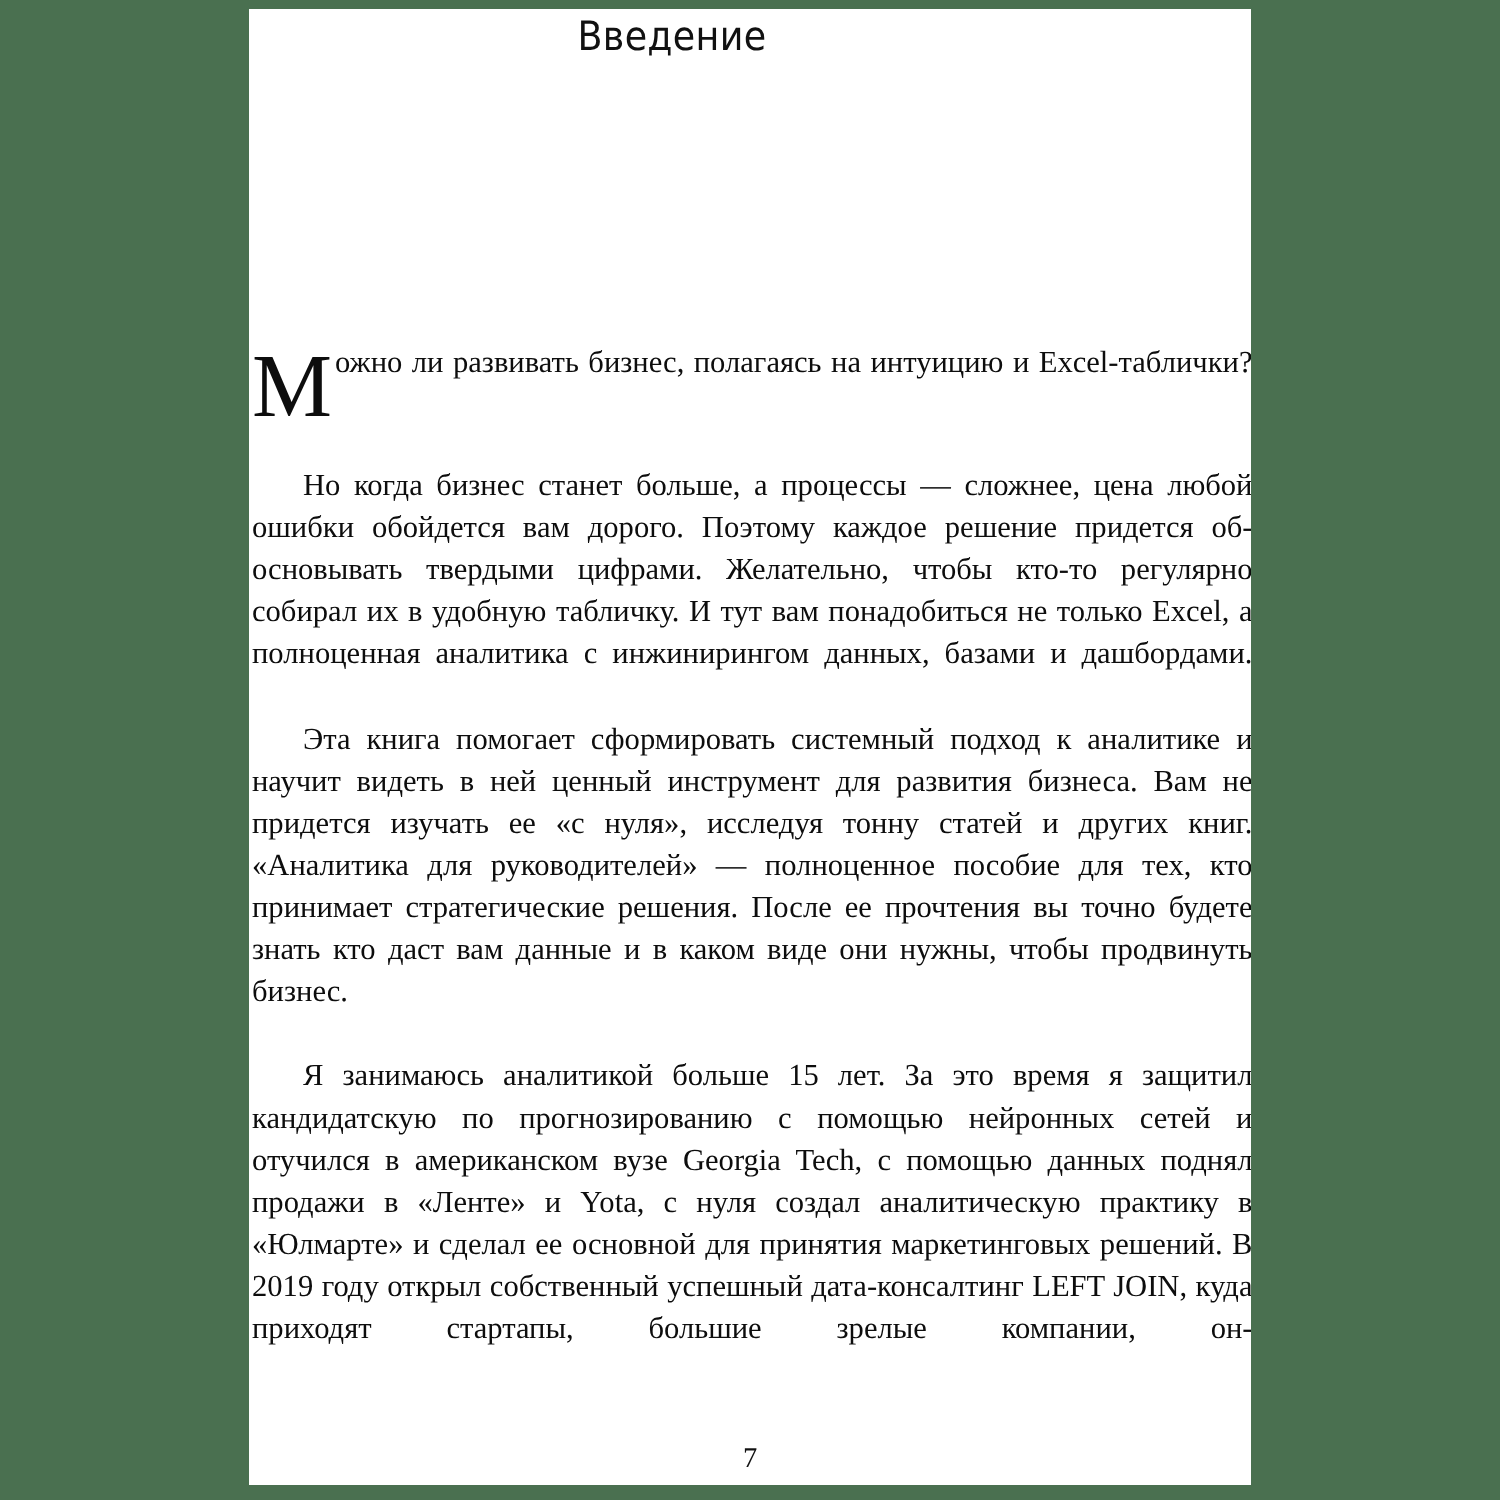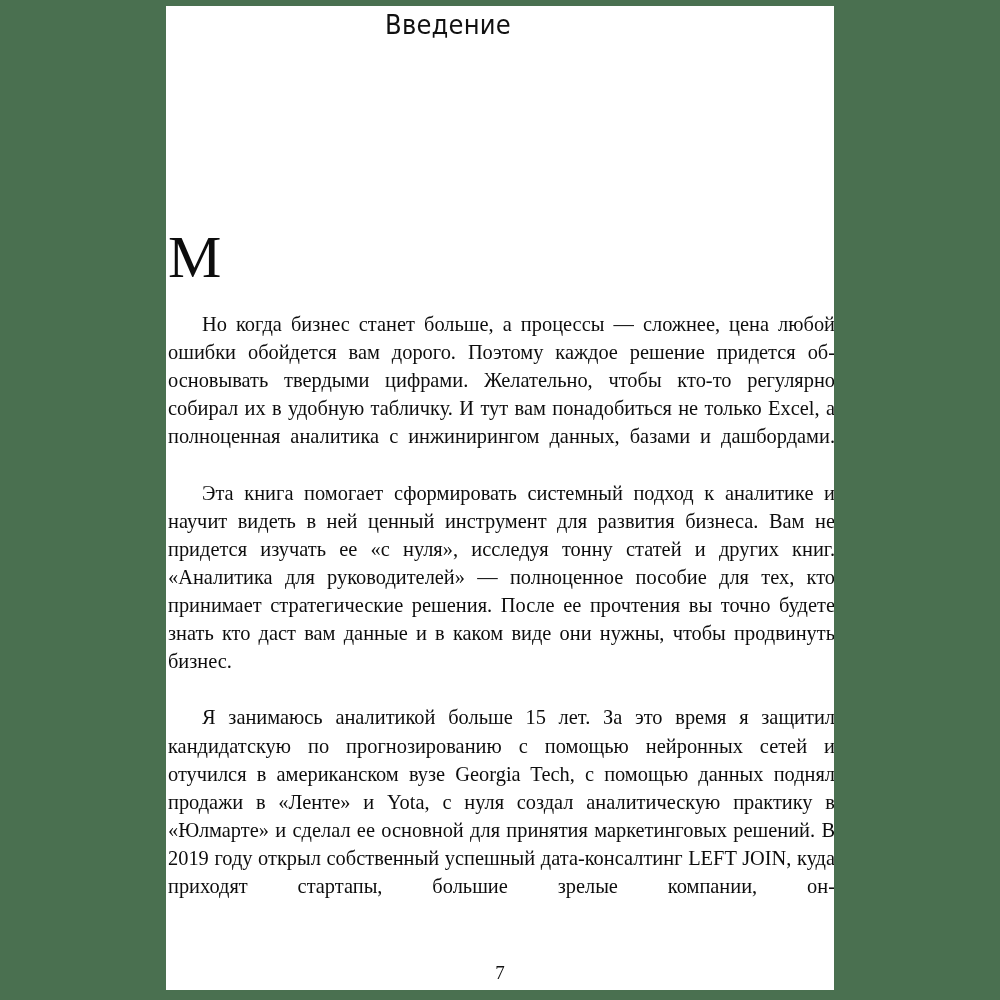--- a/index.html
+++ b/index.html
@@ -115,21 +115,21 @@
 <body>
 
 <div id="screen" style="background: rgb(74, 112, 80);">
 
   <div id="page-sheet" style="background: rgb(255, 255, 255);">
 
     <div id="running-head">Введение</div>
 
     <div id="text-block" style="color: rgb(13, 13, 13);">
 
-      <p class="para justify-all" id="para-opening"><span id="dropcap">М</span></p>
+      <p class="para justify-all" id="para-opening"><span id="dropcap">М</span><span>ожно ли развивать бизнес, полагаясь на интуицию и Excel-таблички?</span></p>
 
 
       <p class="para justify-all">Но когда бизнес станет больше, а процессы — сложнее, цена любой ошибки обойдется вам дорого. Поэтому каждое решение придется об-основывать твердыми цифрами. Желательно, чтобы кто-то регулярно собирал их в удобную табличку. И тут вам понадобиться не только Excel, а полноценная аналитика с инжинирингом данных, базами и дашбордами.</p>
 
       <p class="para justify-all">Эта книга помогает сформировать системный подход к аналитике и научит видеть в ней ценный инструмент для развития бизнеса. Вам не придется изучать ее «с нуля», исследуя тонну статей и других книг. «Аналитика для руководителей» — полноценное пособие для тех, кто принимает стратегические решения. После ее прочтения вы точно будете знать кто даст вам данные и в каком виде они нужны, чтобы продвинуть бизнес.</p>
 
       <p class="para justify-all">Я занимаюсь аналитикой больше 15 лет. За это время я защитил кандидатскую по прогнозированию с помощью нейронных сетей и отучился в американском вузе Georgia Tech, с помощью данных поднял продажи в «Ленте» и Yota, с нуля создал аналитическую практику в «Юлмарте» и сделал ее основной для принятия маркетинговых решений. В 2019 году открыл собственный успешный дата-консалтинг LEFT JOIN, куда приходят стартапы, большие зрелые компании, он-</p>
 
     </div>
 

